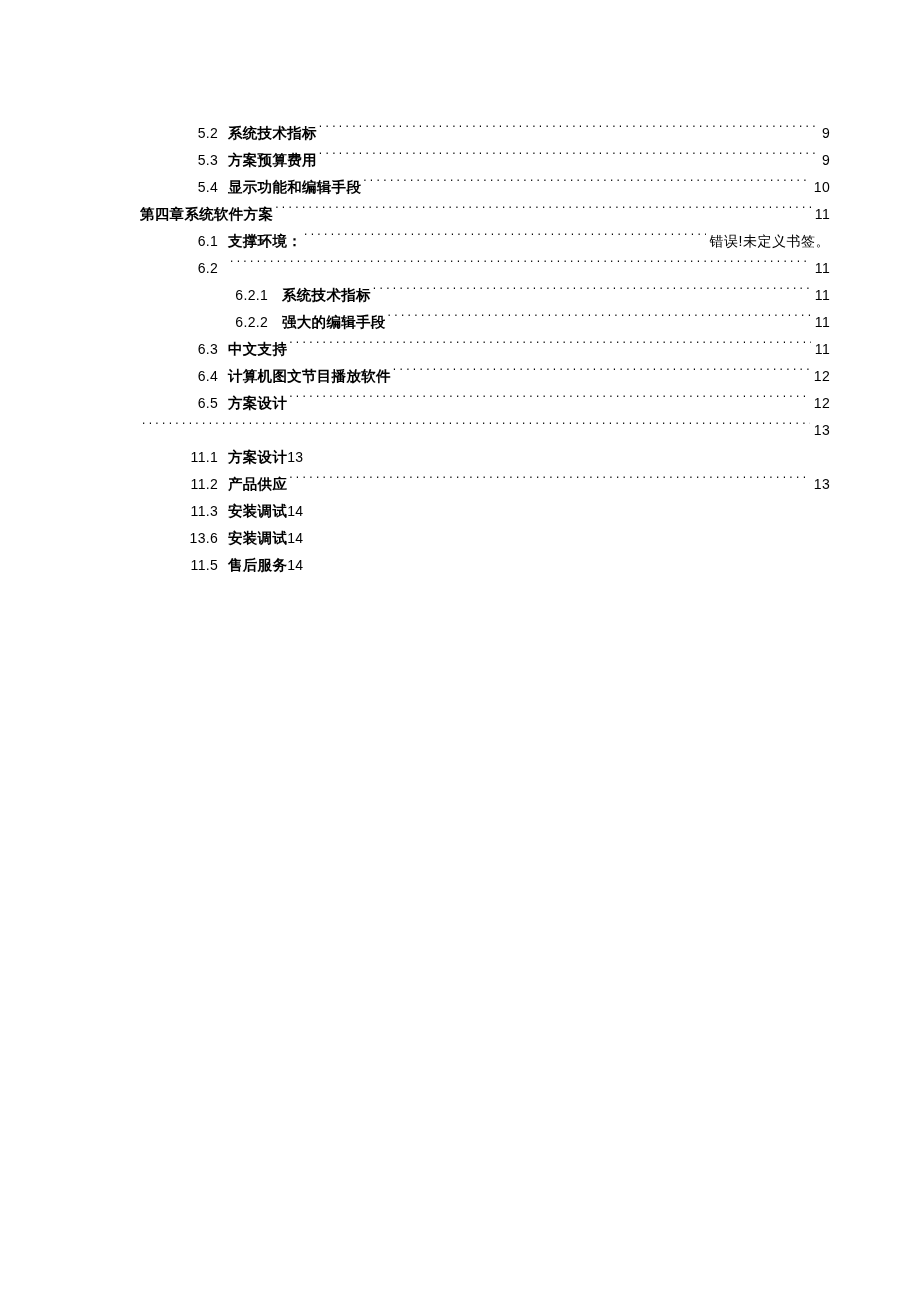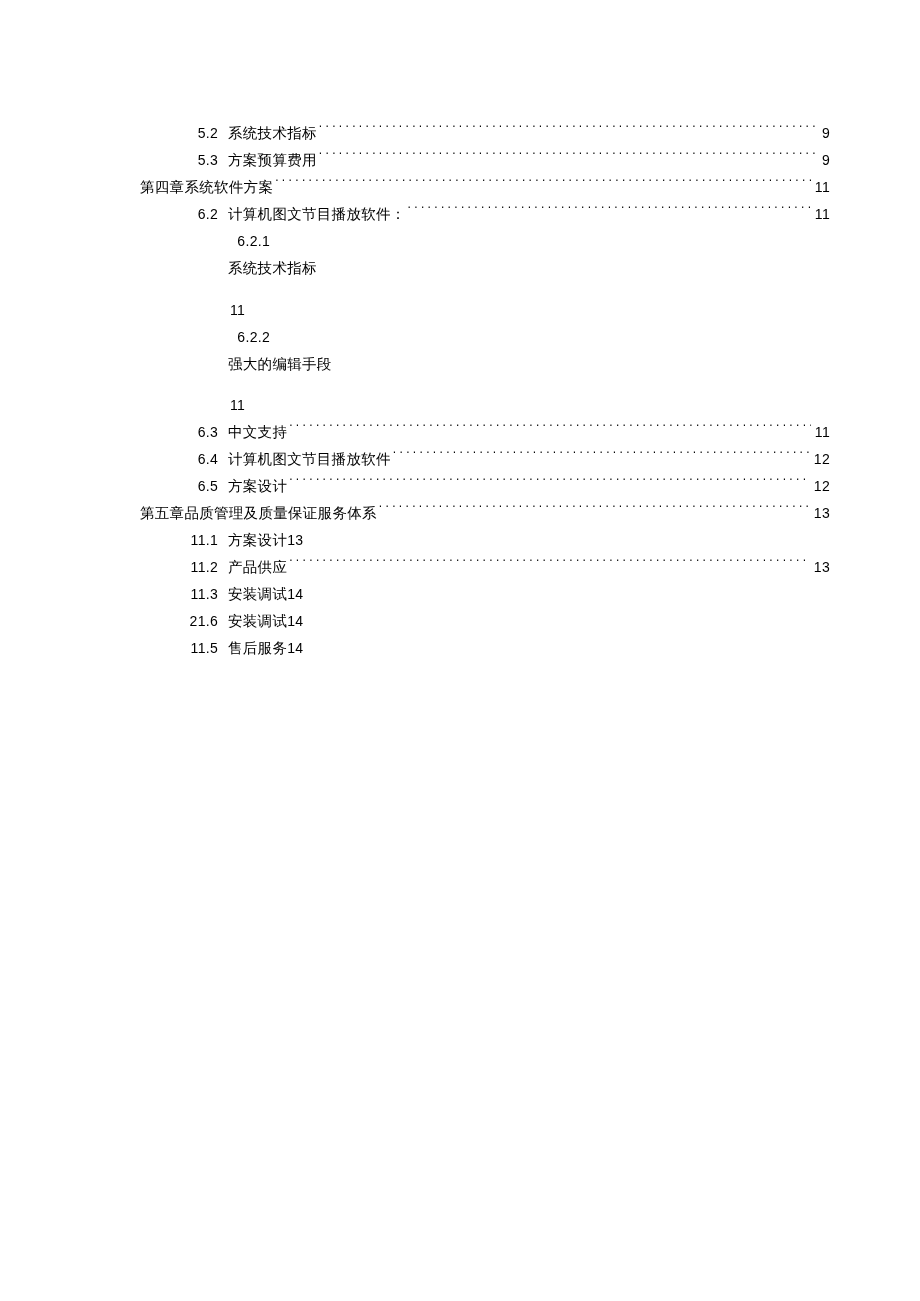--- a/index.html
+++ b/index.html
@@ -31,24 +31,24 @@
     }
     .num {
       display: inline-block;
       text-align: right;
       font-family: Arial, "Helvetica Neue", sans-serif;
       font-size: 14px;
     }
     
     .lvl0 { padding-left: 0; }                 
     .lvl1 { padding-left: 42px; }              
-    .lvl2 { padding-left: 86px; flex-direction: column; }              
+    .lvl2 { padding-left: 86px; }              
     .lvl1 .num { width: 36px; margin-right: 10px; }
     .lvl2 .num { width: 42px; margin-right: 14px; }
-    .title { white-space: nowrap; }
+    .title { white-space: nowrap; font-weight: bold; }
     .leader {
       flex: 1 1 auto;
       overflow: hidden;
       position: relative;
       height: 1em;
       margin: 0 2px;
     }
     .leader::after {
       content: ". . . . . . . . . . . . . . . . . . . . . . . . . . . . . . . . . . . . . . . . . . . . . . . . . . . . . . . . . . . . . . . . . . . . . . . . . . . . . . . . . . . . . . . . . . . . . . . . . . . . . . . . . . . . . . . . . . . . . . . . . . . . . . . . . . . . . . . . . . . . . . . . . . . . . . . . . . . . . . . . . . . . . . . . . . . . . . . . . . . . . . . . . . . . . . . . . . . . . . . . . . . . . . . . . . . . . . . . . . . . . . . . . . . . . . . . . . . . . . . . . . . . . . . . . . . . . . . . . . . . . .";
       position: absolute;
@@ -82,28 +82,39 @@
         <span class="title">系统技术指标</span>
         <span class="leader"></span>
         <span class="pg">9</span>
       </div>
       <div class="row lvl1">
         <span class="num">5.3</span>
         <span class="title">方案预算费用</span>
         <span class="leader"></span>
         <span class="pg">9</span>
       </div>
+      <div class="row lvl1">
+        <span class="num">5.4</span>
+        <span class="title">显示功能和编辑手段</span>
+        <span class="leader"></span>
+        <span class="pg">10</span>
+      </div>
       <div class="row lvl0">
         <span class="title">第四章系统软件方案</span>
         <span class="leader"></span>
         <span class="pg">11</span>
       </div>
       <div class="row lvl1">
+        <span class="num">6.1</span>
+        <span class="title">支撑环境：</span>
+        <span class="leader"></span>
+        <span class="pg err">错误!未定义书签。</span>
+      </div>
+      <div class="row lvl1">
         <span class="num">6.2</span>
-        <span class="title">计算机图文节目播放软件：</span>
         <span class="leader"></span>
         <span class="pg">11</span>
       </div>
       <div class="row lvl2">
         <span class="num">6.2.1</span>
         <span class="title">系统技术指标</span>
         <span class="leader"></span>
         <span class="pg">11</span>
       </div>
       <div class="row lvl2">
@@ -124,42 +135,41 @@
         <span class="leader"></span>
         <span class="pg">12</span>
       </div>
       <div class="row lvl1">
         <span class="num">6.5</span>
         <span class="title">方案设计</span>
         <span class="leader"></span>
         <span class="pg">12</span>
       </div>
       <div class="row lvl0">
-        <span class="title">第五章品质管理及质量保证服务体系</span>
         <span class="leader"></span>
         <span class="pg">13</span>
       </div>
       <div class="row lvl1">
         <span class="num">11.1</span>
         <span class="title">方案设计</span>
         <span class="inline-pg">13</span>
       </div>
       <div class="row lvl1">
         <span class="num">11.2</span>
         <span class="title">产品供应</span>
         <span class="leader"></span>
         <span class="pg">13</span>
       </div>
       <div class="row lvl1">
         <span class="num">11.3</span>
         <span class="title">安装调试</span>
         <span class="inline-pg">14</span>
       </div>
       <div class="row lvl1">
-        <span class="num">21.6</span>
+        <span class="num">13.6</span>
         <span class="title">安装调试</span>
         <span class="inline-pg">14</span>
       </div>
       <div class="row lvl1">
         <span class="num">11.5</span>
         <span class="title">售后服务</span>
         <span class="inline-pg">14</span>
       </div>
     </div>
 </div>

